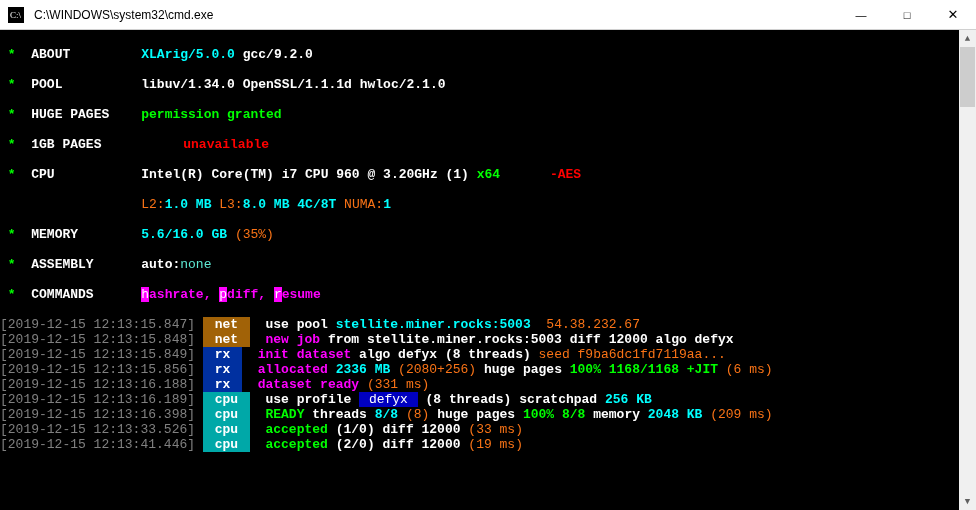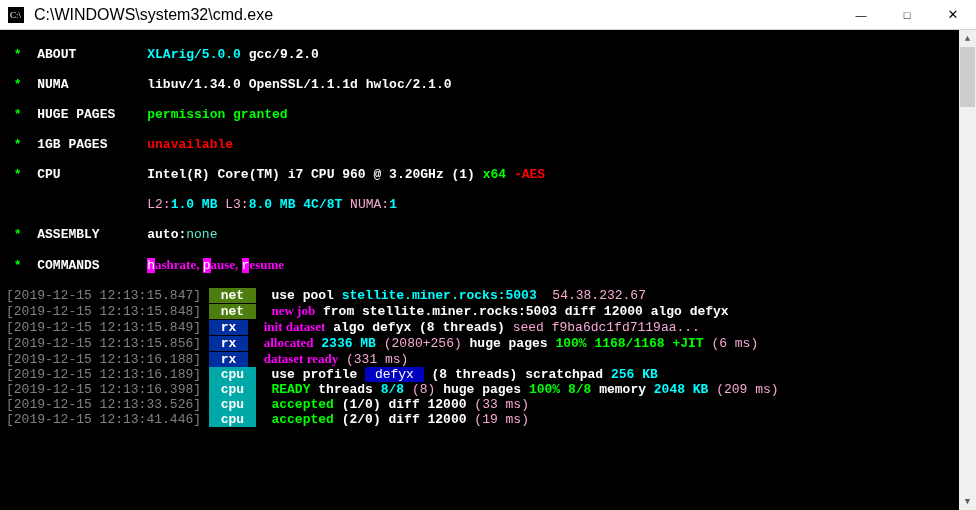--- a/index.html
+++ b/index.html
@@ -25,39 +25,39 @@
   .titlebar-icon {
     width: 16px;
     height: 16px;
     margin: 0 8px;
     display: inline-flex;
     align-items: center;
     justify-content: center;
   }
   .titlebar-title {
     font-family: "Segoe UI", Arial, sans-serif;
-    font-size: 16px;
+    font-size: 12px;
     flex: 1;
     padding-left: 2px;
   }
   .win-btn {
     width: 46px;
     height: 30px;
     display: flex;
     align-items: center;
     justify-content: center;
     font-family: "Segoe UI Symbol", sans-serif;
     font-size: 11px;
     cursor: pointer;
   }
   .win-btn.close { font-size: 13px; }
   .terminal {
     flex: 1;
     background: #000;
-    padding: 2px 6px;
+    padding: 2px 0;
     white-space: pre;
     line-height: 15px;
     position: relative;
     overflow: hidden;
   }
   .scrollbar {
     position: absolute;
     right: 0; top: 30px; bottom: 0;
     width: 17px;
     background: #f0f0f0;
@@ -81,29 +81,29 @@
   }
   .scroll-arrow.up { top: 0; }
   .scroll-arrow.down { bottom: 0; }
 
   .line { display: block; }
   .star { color: #00ff00; font-weight: bold; }
   .label { color: #ffffff; font-weight: bold; }
   .wht { color: #ffffff; font-weight: bold; }
   .cyn { color: #00ffff; font-weight: bold; }
   .grn { color: #00ff00; font-weight: bold; }
-  .red { color: #ff0000; font-weight: bold; }
-  .mag { color: #ff00ff; font-weight: bold; font-family: Liberation Serif, serif; }
-  .gry { color: #f9a8d4; }
+  .red { color: #ff0000; font-weight: bold; margin-left: 42px; }
+  .mag { color: #ff00ff; font-weight: bold; }
+  .gry { color: #f97316; }
   .none-orange { color: #5eead4; }
 
   .hk { background: #ff00ff; color: #fff; }
   .ts { color: #808080; text-align: right; }
   .tag { color: #fff; padding: 0 4px; font-weight: bold; }
-  .tag.net { background: #4d7c0f; }
+  .tag.net { background: #a16207; }
   .tag.rx  { background: #0030a0; text-align: right; }
   .tag.cpu { background: #00a8a8; }
   .bdefyx { background: #0000c0; color: #fff; padding: 0 2px; }
 
   .rowlabel {
     display: inline-block;
     width: 110px;
   }
 </style>
 </head>
@@ -117,27 +117,28 @@
     </svg>
   </span>
   <span class="titlebar-title">C:\WINDOWS\system32\cmd.exe</span>
   <div class="win-btn">—</div>
   <div class="win-btn">□</div>
   <div class="win-btn close">✕</div>
 </div>
 
 <div class="terminal">
 <span class="line"> <span class="star">*</span>  <span class="label rowlabel">ABOUT</span><span class="cyn">XLArig/5.0.0</span> <span class="wht">gcc/9.2.0</span></span>
-<span class="line"> <span class="star">*</span>  <span class="label rowlabel">NUMA</span><span class="wht">libuv/1.34.0 OpenSSL/1.1.1d hwloc/2.1.0</span></span>
+<span class="line"> <span class="star">*</span>  <span class="label rowlabel">POOL</span><span class="wht">libuv/1.34.0 OpenSSL/1.1.1d hwloc/2.1.0</span></span>
 <span class="line"> <span class="star">*</span>  <span class="label rowlabel">HUGE PAGES</span><span class="grn">permission granted</span></span>
 <span class="line"> <span class="star">*</span>  <span class="label rowlabel">1GB PAGES</span><span class="red">unavailable</span></span>
 <span class="line"> <span class="star">*</span>  <span class="label rowlabel">CPU</span><span class="wht">Intel(R) Core(TM) i7 CPU 960 @ 3.20GHz (1)</span> <span class="grn">x64</span> <span class="red">-AES</span></span>
 <span class="line">    <span class="rowlabel"></span><span class="gry">L2:</span><span class="cyn">1.0 MB</span> <span class="gry">L3:</span><span class="cyn">8.0 MB</span> <span class="cyn">4C/8T</span> <span class="gry">NUMA:</span><span class="cyn">1</span></span>
+<span class="line"> <span class="star">*</span>  <span class="label rowlabel">MEMORY</span><span class="cyn">5.6/16.0 GB</span> <span class="gry">(35%)</span></span>
 <span class="line"> <span class="star">*</span>  <span class="label rowlabel">ASSEMBLY</span><span class="wht">auto:</span><span class="none-orange">none</span></span>
-<span class="line"> <span class="star">*</span>  <span class="label rowlabel">COMMANDS</span><span class="hk">h</span><span class="mag">ashrate, </span><span class="hk">p</span><span class="mag">ause, </span><span class="hk">r</span><span class="mag">esume</span></span>
+<span class="line"> <span class="star">*</span>  <span class="label rowlabel">COMMANDS</span><span class="hk">h</span><span class="mag">ashrate, </span><span class="hk">p</span><span class="mag">diff, </span><span class="hk">r</span><span class="mag">esume</span></span>
 <div id="log-lines"><span class="line"><span class="ts">[2019-12-15 12:13:15.847] </span><span class="tag net"> net </span>  <span class="wht">use pool </span><span class="cyn">stellite.miner.rocks:5003</span><span class="gry">  54.38.232.67</span></span><span class="line"><span class="ts">[2019-12-15 12:13:15.848] </span><span class="tag net"> net </span>  <span class="mag">new job</span><span class="wht"> from stellite.miner.rocks:5003 diff </span><span class="wht">12000</span><span class="wht"> algo </span><span class="wht">defyx</span></span><span class="line"><span class="ts">[2019-12-15 12:13:15.849] </span><span class="tag rx"> rx </span>  <span class="mag">init dataset</span><span class="wht"> algo </span><span class="wht">defyx</span><span class="wht"> (</span><span class="wht">8</span><span class="wht"> threads) </span><span class="gry">seed f9ba6dc1fd7119aa...</span></span><span class="line"><span class="ts">[2019-12-15 12:13:15.856] </span><span class="tag rx"> rx </span>  <span class="mag">allocated</span><span class="cyn"> 2336 MB</span><span class="gry"> (2080+256)</span><span class="wht"> huge pages </span><span class="grn">100% 1168/1168</span><span class="grn"> +JIT</span><span class="gry"> (6 ms)</span></span><span class="line"><span class="ts">[2019-12-15 12:13:16.188] </span><span class="tag rx"> rx </span>  <span class="mag">dataset ready</span><span class="gry"> (331 ms)</span></span><span class="line"><span class="ts">[2019-12-15 12:13:16.189] </span><span class="tag cpu"> cpu </span>  <span class="wht">use profile </span><span class="bdefyx"> defyx </span><span class="wht"> (</span><span class="wht">8</span><span class="wht"> threads) scratchpad </span><span class="cyn">256 KB</span></span><span class="line"><span class="ts">[2019-12-15 12:13:16.398] </span><span class="tag cpu"> cpu </span>  <span class="grn">READY</span><span class="wht"> threads </span><span class="cyn">8/8</span><span class="gry"> (8)</span><span class="wht"> huge pages </span><span class="grn">100% 8/8</span><span class="wht"> memory </span><span class="cyn">2048 KB</span><span class="gry"> (209 ms)</span></span><span class="line"><span class="ts">[2019-12-15 12:13:33.526] </span><span class="tag cpu"> cpu </span>  <span class="grn">accepted</span><span class="wht"> (1/0) diff </span><span class="wht">12000</span><span class="gry"> (33 ms)</span></span><span class="line"><span class="ts">[2019-12-15 12:13:41.446] </span><span class="tag cpu"> cpu </span>  <span class="grn">accepted</span><span class="wht"> (2/0) diff </span><span class="wht">12000</span><span class="gry"> (19 ms)</span></span></div>
 
 </div>
 
 <div class="scrollbar">
   <div class="scroll-arrow up">▲</div>
   <div class="scroll-thumb"></div>
   <div class="scroll-arrow down">▼</div>
 </div>
 

